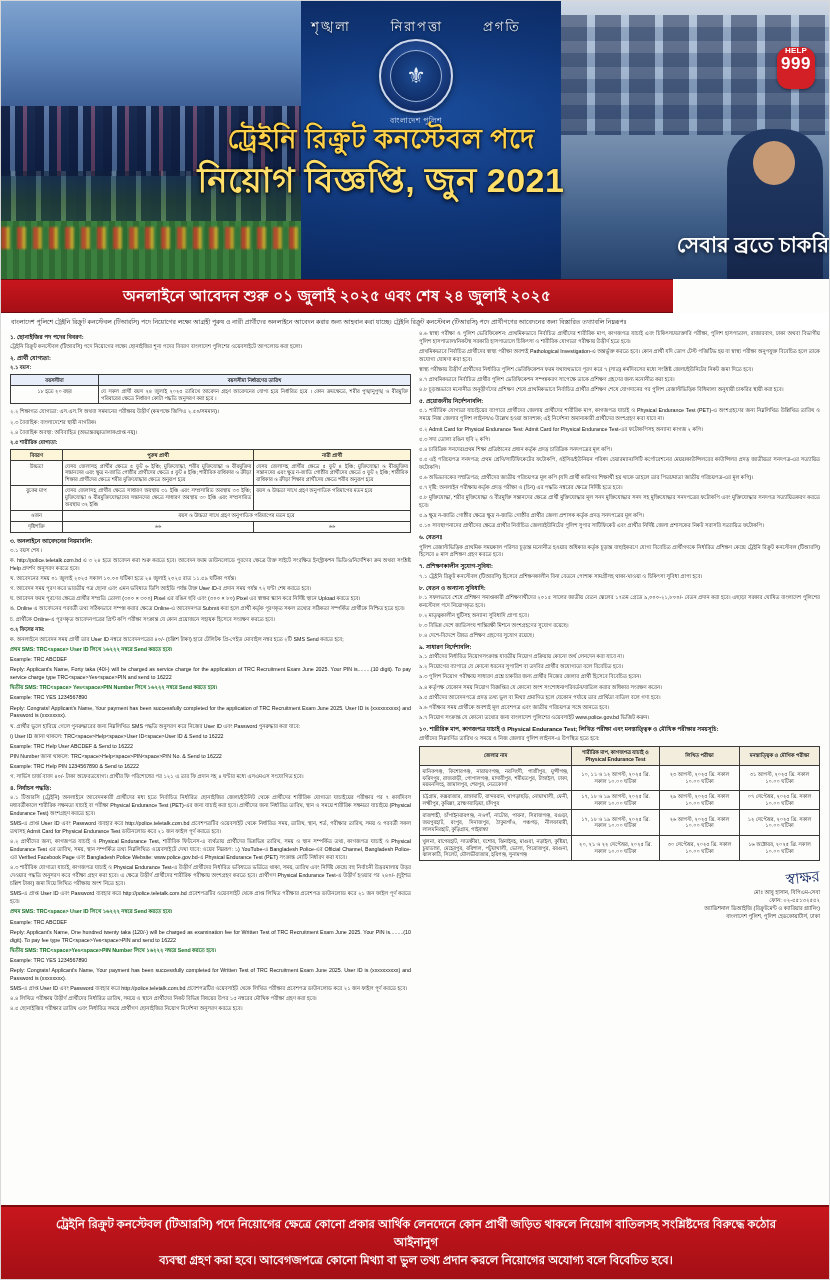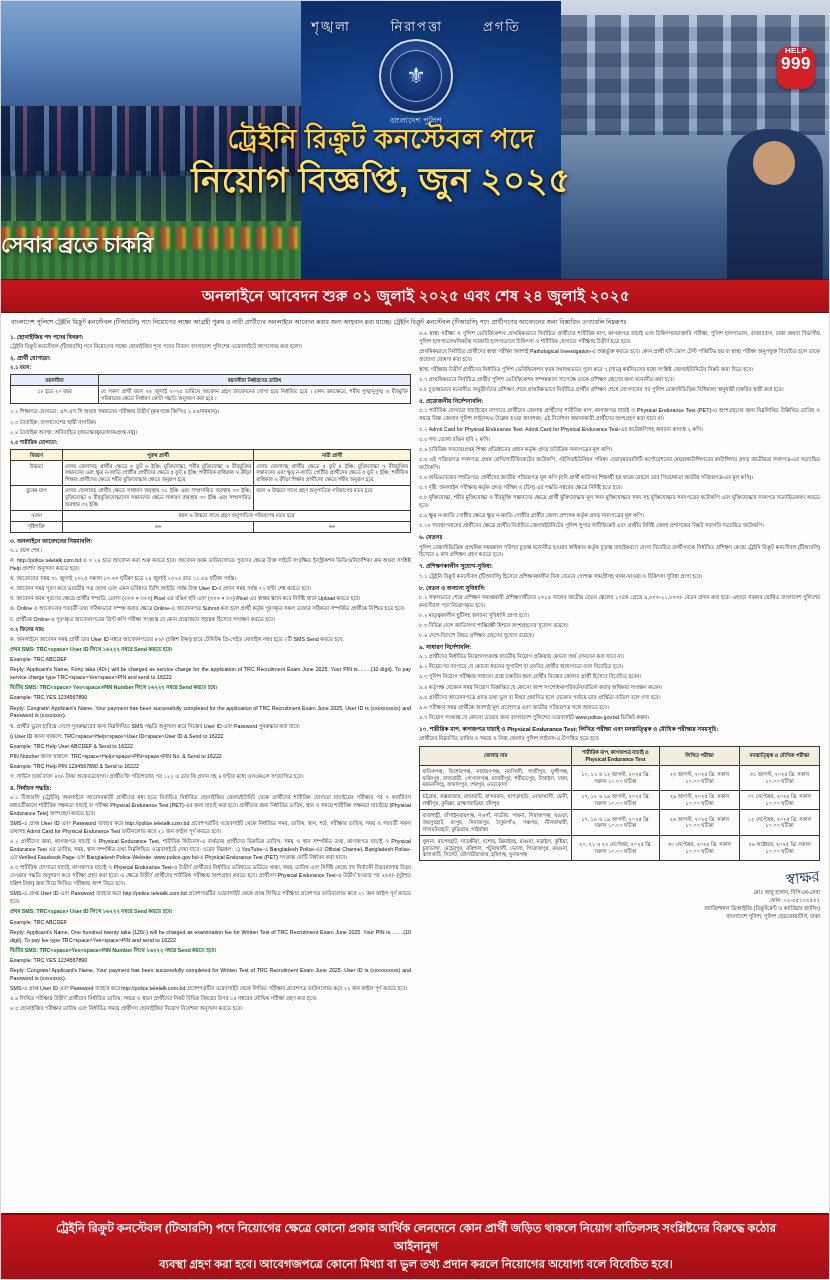--- a/index.html
+++ b/index.html
@@ -122,28 +122,28 @@
   .title-main{
     position:absolute; left:0; top:122px; width:760px; text-align:center;
     color:#ffd24a; font-weight:bold; font-size:27px; letter-spacing:.5px;
     text-shadow: 0 2px 4px rgba(0,0,0,.75), 0 0 2px rgba(0,0,0,.9);
     line-height:1.25;
   }
   .title-main .line2{
     display:block; font-size:34px; color:#ffdf6a; margin-top:2px;
   }
   .title-sub{
-    position:absolute; left:0; top:228px; width:828px; text-align:left;
+    position:absolute; left:0; top:228px; width:828px; text-align:right;
     color:#ffffff; font-size:21px; font-weight:bold;
     text-shadow:0 2px 4px rgba(0,0,0,.7);
   }
 
   
   .date-strip{
-    width:830px; height:34px;
+    width:672px; height:34px;
     background: linear-gradient(180deg,#c8161d 0%, #a60f16 100%);
     color:#fff; font-size:15px; font-weight:bold;
     display:flex;align-items:center;justify-content:center;
     letter-spacing:.3px;
     border-top:1px solid #6d0a0f; border-bottom:1px solid #6d0a0f;
   }
 
   
   .intro{
     background:#ffffff; color:#111;
@@ -196,21 +196,21 @@
   .signature{
     margin-top:6px; text-align:right; font-size:5.4px; line-height:1.5;
   }
   .sig-scribble{
     font-family:"DejaVu Serif", serif; font-size:15px; color:#1a2d6b;
     transform: rotate(-6deg); display:inline-block; margin-bottom:-2px;
   }
 
   
   .footer{
-    position:absolute; left:0; bottom:0; width:830px; height:66px;
+    position:absolute; left:0; bottom:0; width:830px; height:74px;
     background: linear-gradient(180deg,#c8161d 0%, #a30f15 100%);
     color:#fff; display:flex; align-items:center; justify-content:center;
     text-align:center; padding:0 34px;
     font-size:11.5px; font-weight:bold; line-height:1.55;
     border-top:2px solid #7d0a0f;
   }
   .footer span{ display:block; }
 </style>
 </head>
 <body>
@@ -236,21 +236,21 @@
       <span>প্রগতি</span>
     </div>
 
     <div class="logo-wrap">
       <div class="inner">⚜</div>
     </div>
     <div class="logo-caption">বাংলাদেশ পুলিশ</div>
 
     <div class="title-main">
       <span>ট্রেইনি রিক্রুট কনস্টেবল পদে</span>
-      <span class="line2">নিয়োগ বিজ্ঞপ্তি, জুন ২০২৫</span>
+      <span class="line2">নিয়োগ বিজ্ঞপ্তি, জুন 2021</span>
     </div>
     <div class="title-sub">সেবার ব্রতে চাকরি</div>
   </div>
 
   <div class="date-strip">অনলাইনে আবেদন শুরু ০১ জুলাই ২০২৫ এবং শেষ ২৪ জুলাই ২০২৫</div>
 
   <div class="intro">বাংলাদেশ পুলিশে ট্রেইনি রিক্রুট কনস্টেবল (টিআরসি) পদে নিয়োগের লক্ষ্যে আগ্রহী পুরুষ ও নারী প্রার্থীদের অনলাইনে আবেদন করার জন্য আহবান করা যাচ্ছে। ট্রেইনি রিক্রুট কনস্টেবল (টিআরসি) পদে প্রার্থীগণের আবেদনের জন্য বিস্তারিত তথ্যাবলি নিম্নরূপঃ</div>
 
   <div class="body-cols">
 

